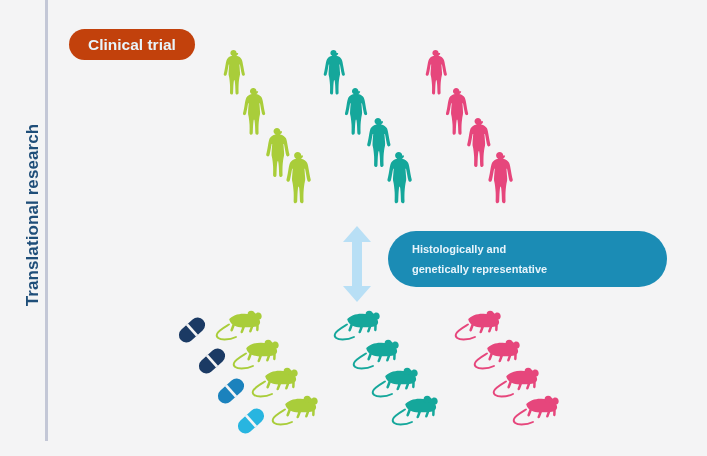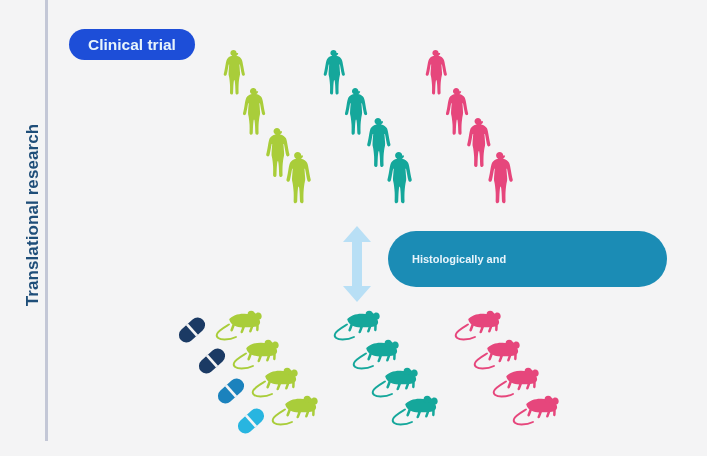--- a/index.html
+++ b/index.html
@@ -65,27 +65,28 @@
 </style>
 </head>
 <body style="background: rgb(244, 244, 245);">
 
 <div id="stage">
 
   <div class="divider" style="background: rgb(195, 199, 214);"></div>
 
   <div class="axis-label" style="color: rgb(31, 78, 121);">Translational research</div>
 
-  <div class="badge badge-clinical" style="background: #1d4ed8; color: rgb(232, 244, 251);">
+  <div class="badge badge-clinical" style="background: #c2410c; color: rgb(232, 244, 251);">
     <span>Clinical trial</span>
   </div>
 
   <div class="badge badge-repr" style="background: rgb(27, 140, 181); color: rgb(232, 244, 251);">
     <span>
       <span class="l1">Histologically and</span>
+      <span class="l2">genetically representative</span>
     </span>
   </div>
 
   <div class="arrow">
     <svg width="30" height="76" viewBox="0 0 30 76">
       <path id="arrowShape" d="M15 0 L29 16 L20 16 L20 60 L29 60 L15 76 L1 60 L10 60 L10 16 L1 16 Z" fill="#b8dff5"></path>
     </svg>
   </div>
 
   <div id="figure-layer">

